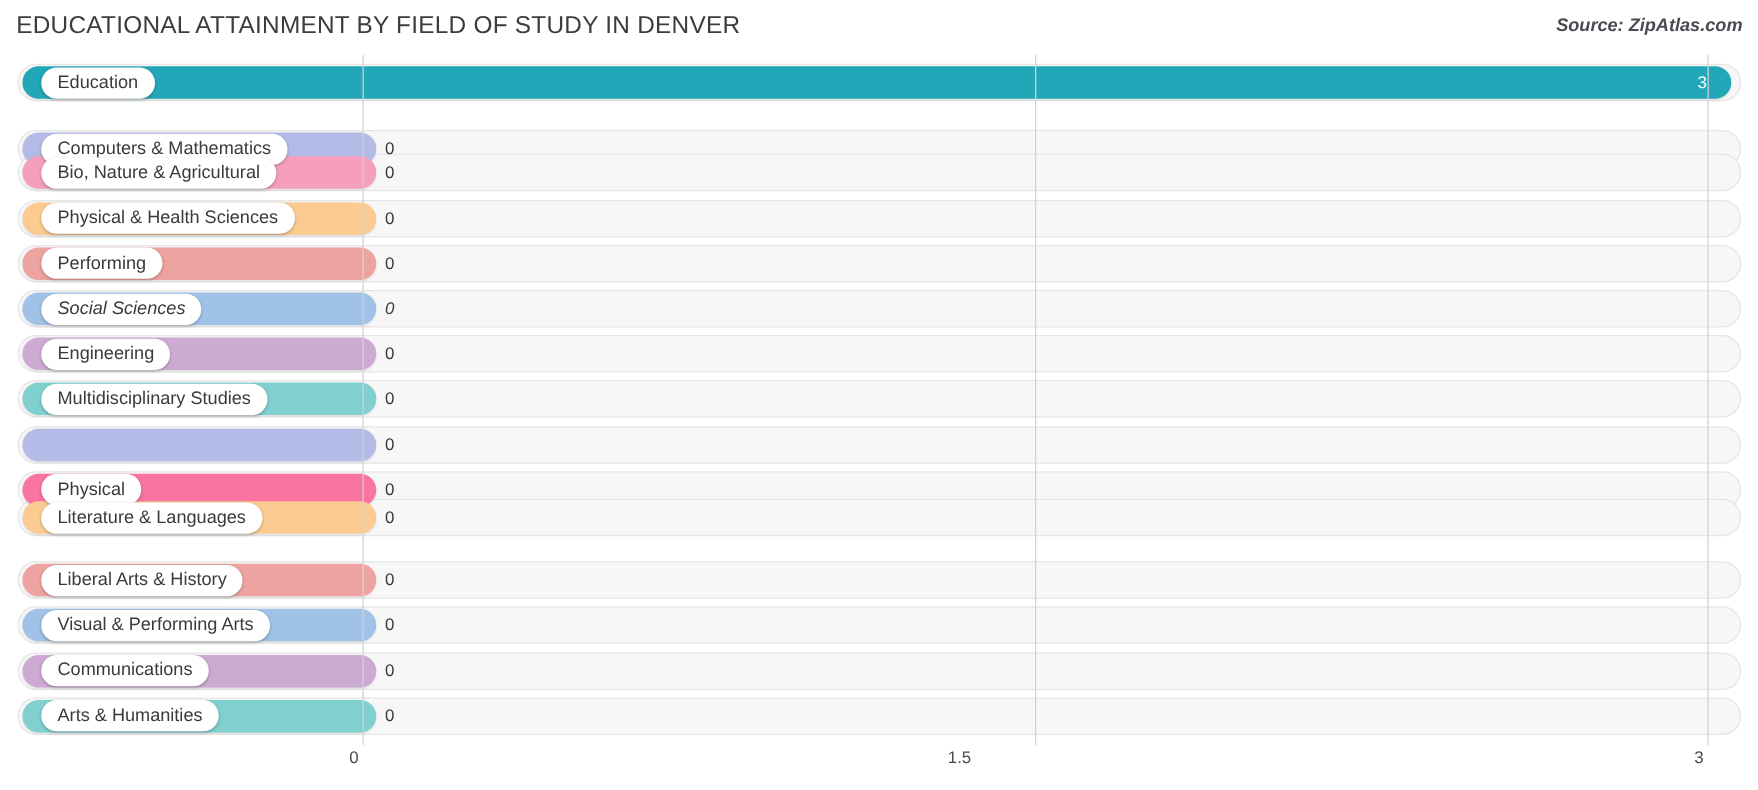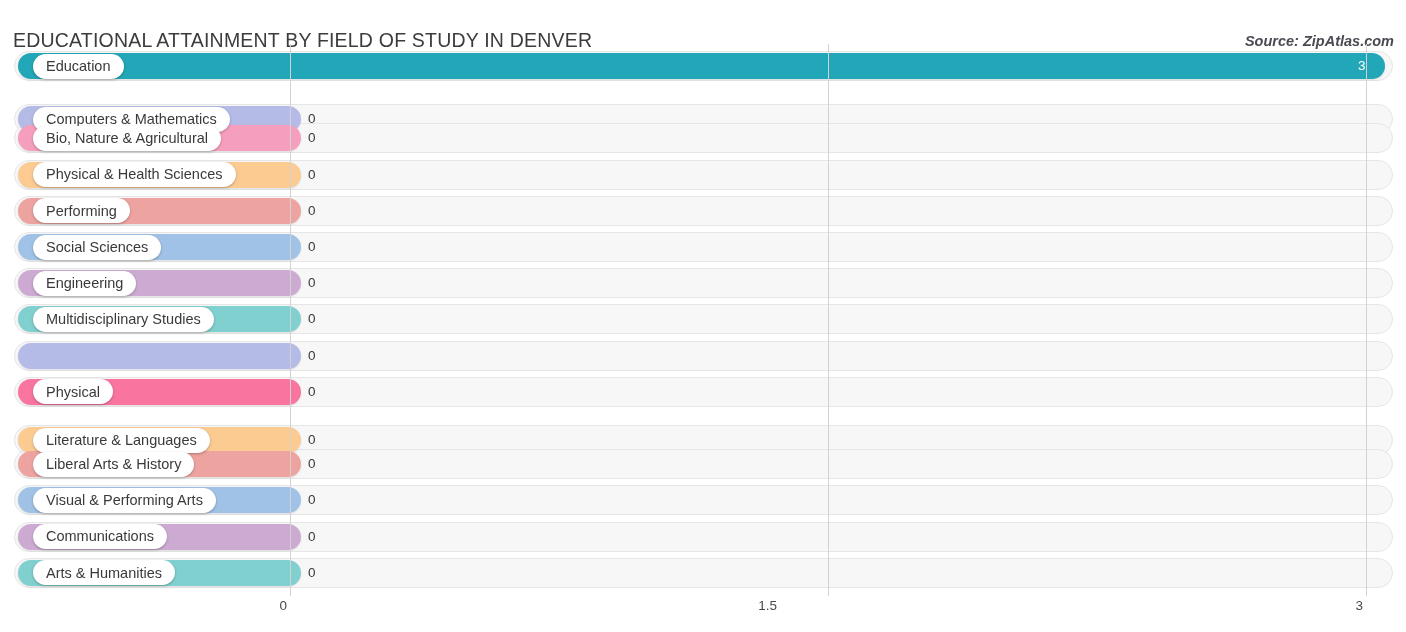--- a/index.html
+++ b/index.html
@@ -13,21 +13,21 @@
     width: 1406px;
     height: 632px;
     background: #ffffff;
     overflow: hidden;
   }
 
   
   #header {
     position: absolute;
     left: 0; top: 0;
-    width: 1406px; height: 44px; margin-top: 20px;
+    width: 1406px; height: 44px;
   }
   #chart-title {
     position: absolute;
     left: 13px; top: 9px;
     font-size: 19.5px;
     font-weight: 400;
     letter-spacing: 0.2px;
     color: #3c3c3c;
     white-space: nowrap;
   }
@@ -189,21 +189,21 @@
           <div class="value-out" style="left: 308px;">0</div>
         </div>
         <div class="row" style="top: 148.8px;">
           <div class="track"></div>
           <div class="bar" style="width: 283px; background: rgb(237, 163, 160);"></div>
           <div class="pill">
             <span class="pill-label">Performing</span>
           </div>
           <div class="value-out" style="left: 308px;">0</div>
         </div>
-        <div class="row" style="top: 185px;">
+        <div class="row" style="top: 185px; font-style: italic;">
           <div class="track"></div>
           <div class="bar" style="width: 283px; background: rgb(159, 194, 230);"></div>
           <div class="pill">
             <span class="pill-label">Social Sciences</span>
           </div>
           <div class="value-out" style="left: 308px;">0</div>
         </div>
         <div class="row" style="top: 221.2px;">
           <div class="track"></div>
           <div class="bar" style="width: 283px; background: rgb(204, 170, 210);"></div>
@@ -226,21 +226,21 @@
           <div class="value-out" style="left: 308px;">0</div>
         </div>
         <div class="row" style="top: 329.8px;">
           <div class="track"></div>
           <div class="bar" style="width: 283px; background: rgb(249, 116, 159);"></div>
           <div class="pill">
             <span class="pill-label">Physical</span>
           </div>
           <div class="value-out" style="left: 308px;">0</div>
         </div>
-        <div class="row" style="top: 378px; text-decoration: underline;">
+        <div class="row" style="top: 352px; text-decoration: underline;">
           <div class="track"></div>
           <div class="bar" style="width: 283px; background: rgb(251, 203, 146);"></div>
           <div class="pill">
             <span class="pill-label">Literature &amp; Languages</span>
           </div>
           <div class="value-out" style="left: 308px;">0</div>
         </div>
         <div class="row" style="top: 402.2px;">
           <div class="track"></div>
           <div class="bar" style="width: 283px; background: rgb(237, 163, 160);"></div>

